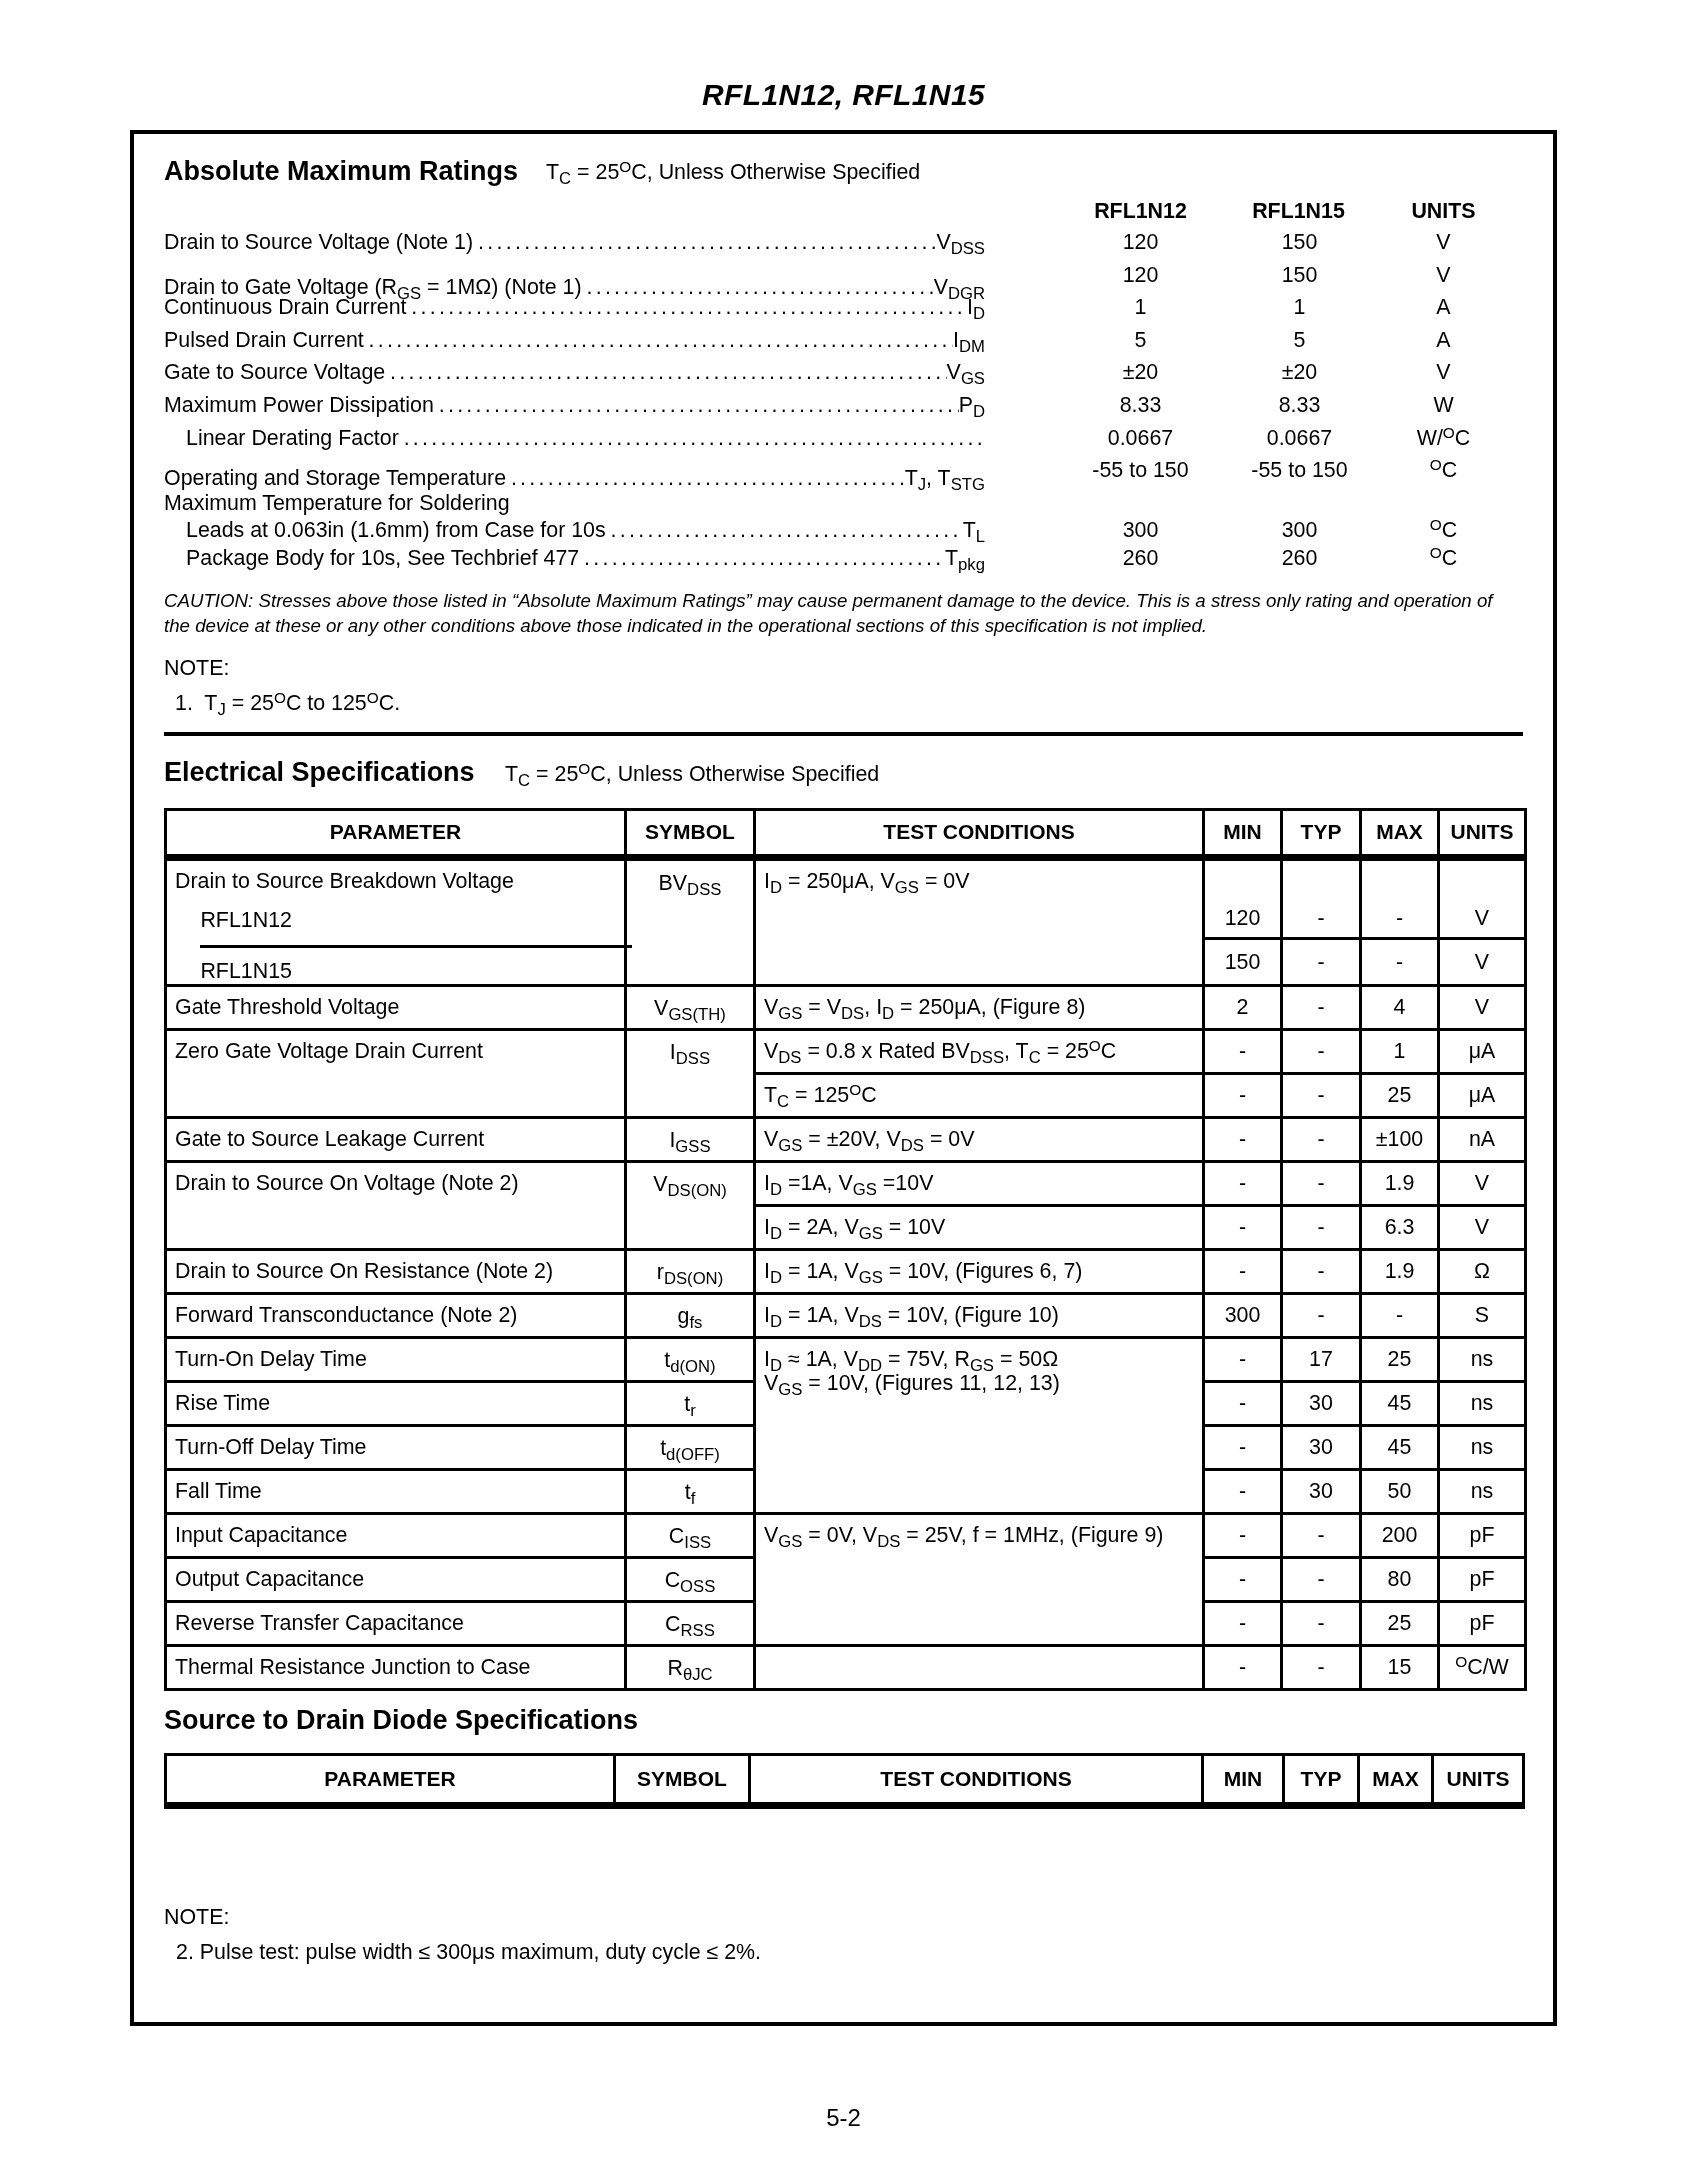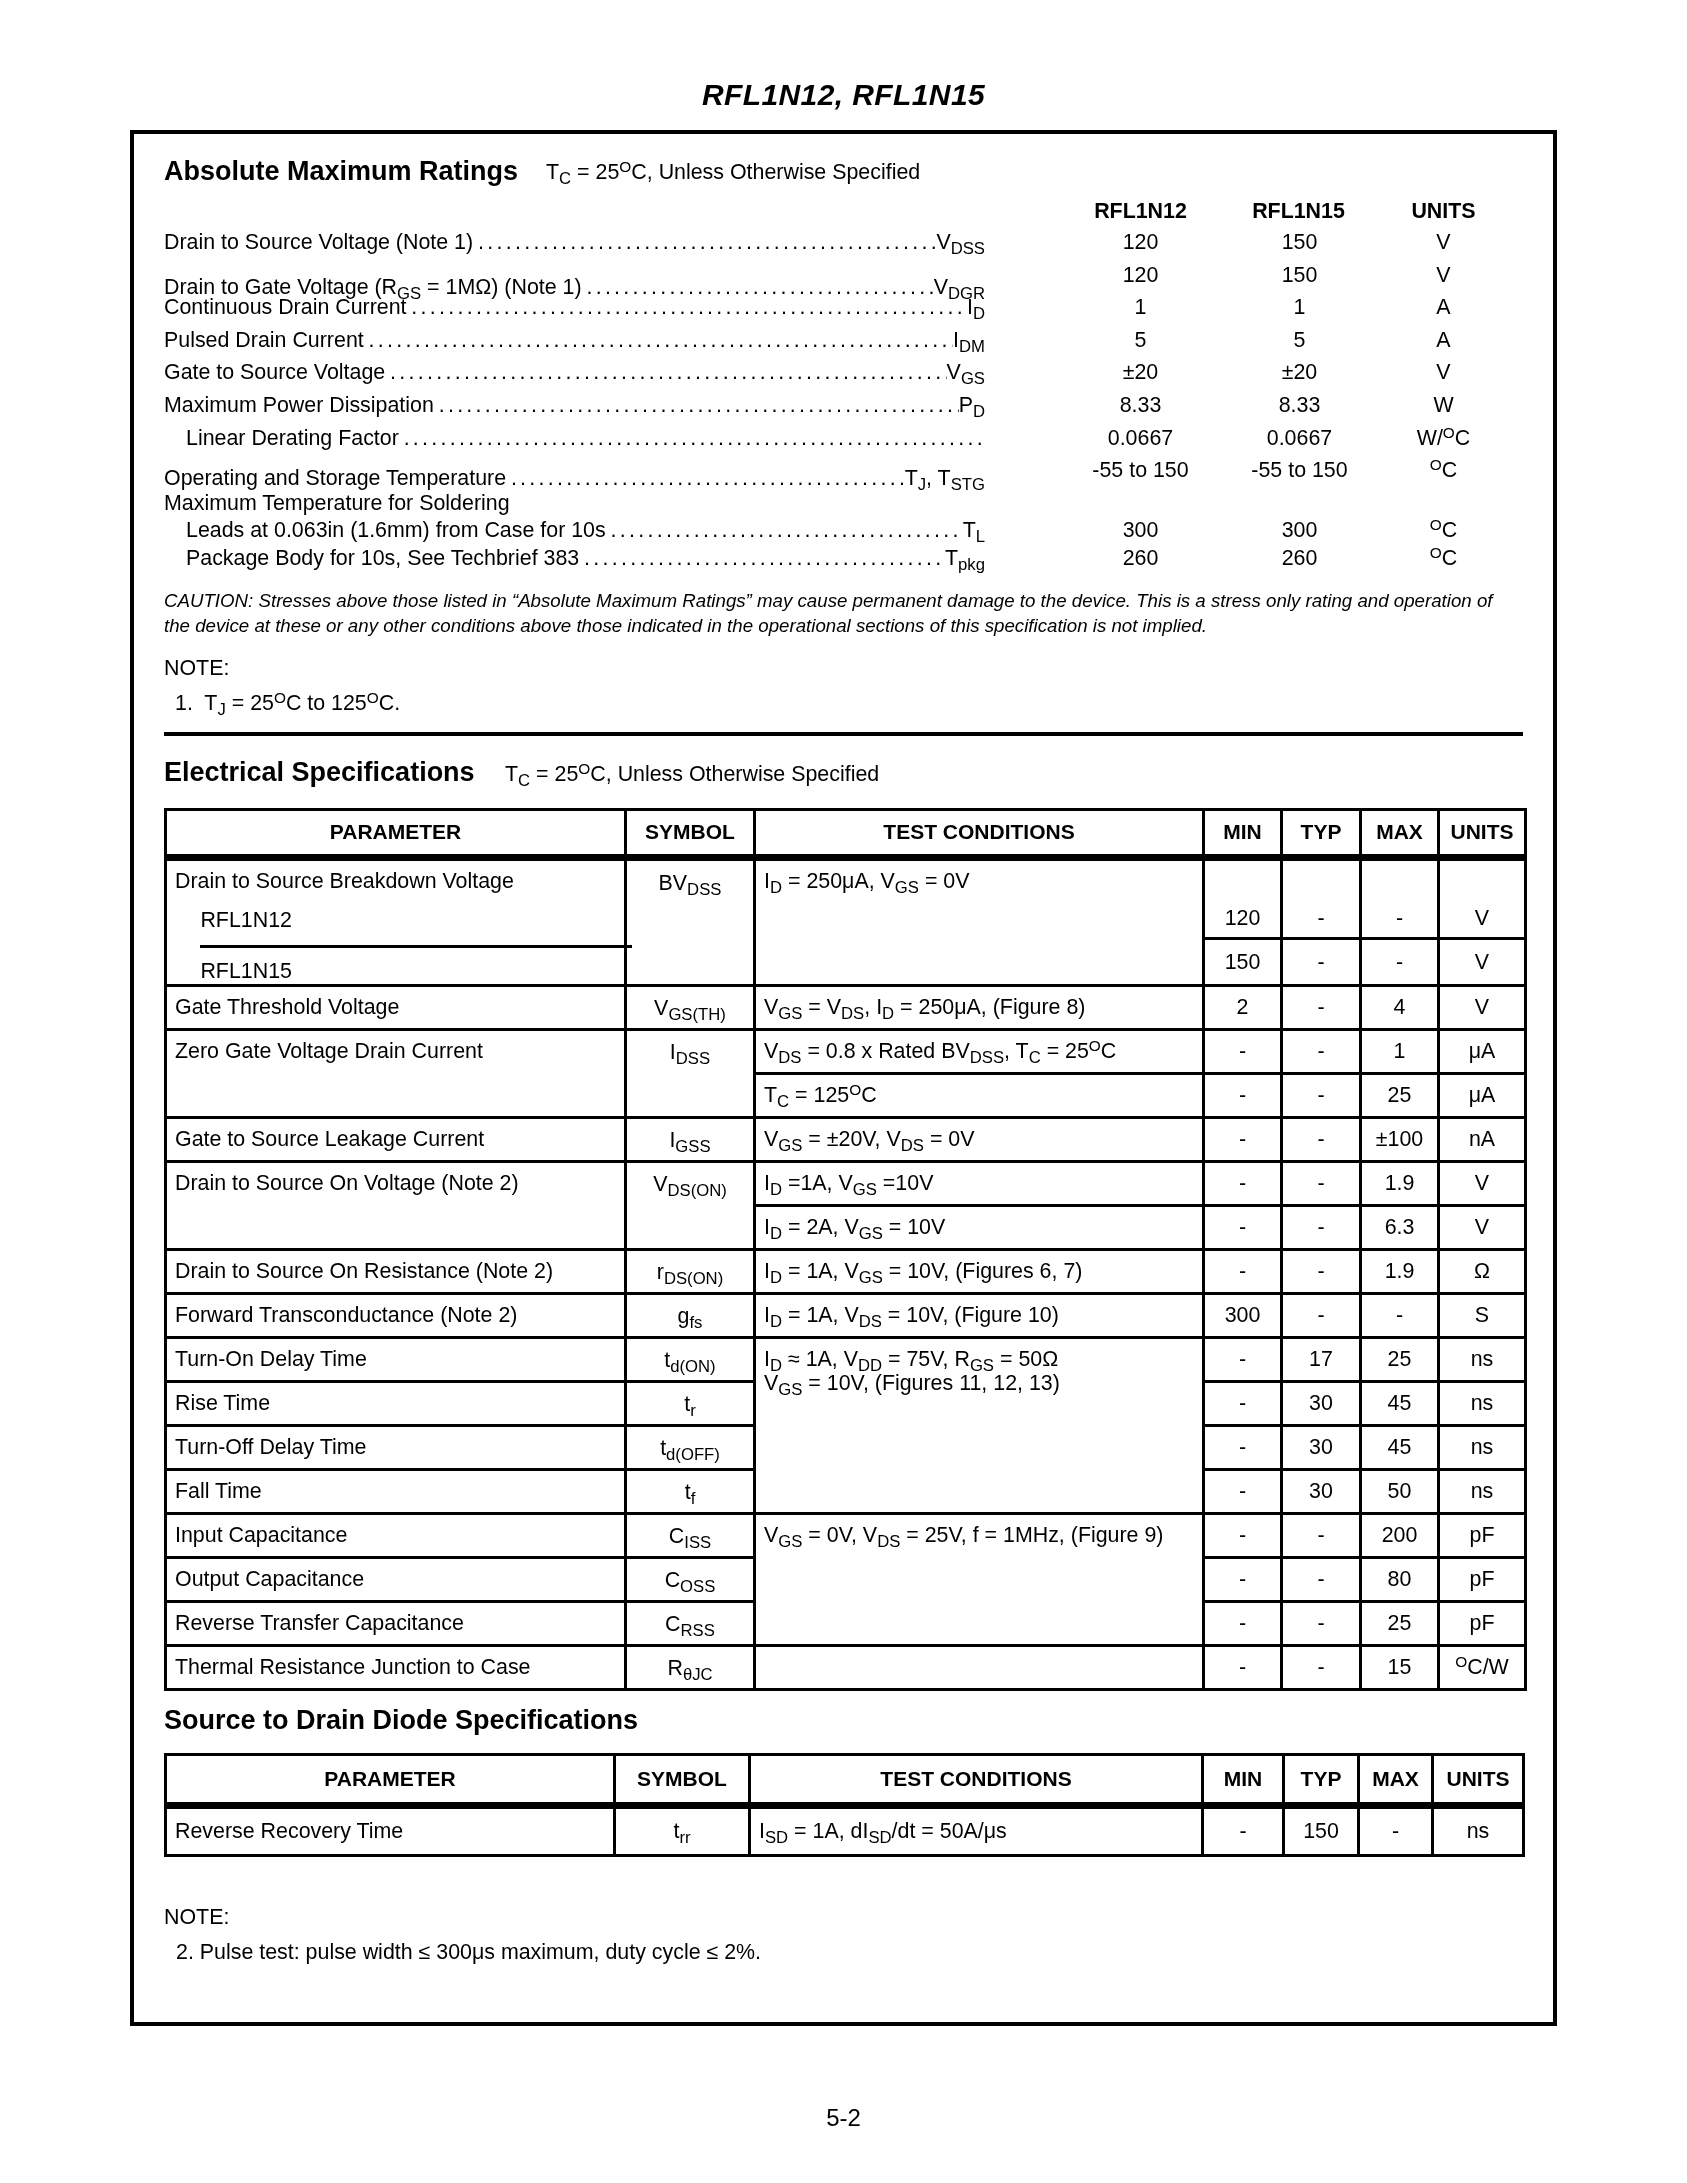--- a/index.html
+++ b/index.html
@@ -161,21 +161,21 @@
         <span>Leads at 0.063in (1.6mm) from Case for 10s</span>
         <span style="flex: 1 1 0%; overflow: hidden; white-space: nowrap; letter-spacing: 3.3px; padding: 0px 4.8px;">........................................................................................................................................................................................................</span>
         <span>T<sub>L</sub></span>
       </div>
       <div class="amr-val" style="left: 913px;">300</div>
       <div class="amr-val" style="left: 1072px;">300</div>
       <div class="amr-val" style="left: 1216px;"><sup>O</sup>C</div>
     </div>
     <div class="amr-row" style="top: 546px;">
       <div style="position: absolute; left: 0px; top: 0px; width: 821px; display: flex; padding-left: 22px;">
-        <span>Package Body for 10s, See Techbrief 383</span>
+        <span>Package Body for 10s, See Techbrief 477</span>
         <span style="flex: 1 1 0%; overflow: hidden; white-space: nowrap; letter-spacing: 3.3px; padding: 0px 4.8px;">........................................................................................................................................................................................................</span>
         <span>T<sub>pkg</sub></span>
       </div>
       <div class="amr-val" style="left: 913px;">260</div>
       <div class="amr-val" style="left: 1072px;">260</div>
       <div class="amr-val" style="left: 1216px;"><sup>O</sup>C</div>
     </div>
   </div>
 
 <div class="caution">CAUTION: Stresses above those listed in “Absolute Maximum Ratings” may cause permanent damage to the device. This is a stress only rating and operation of the device at these or any other conditions above those indicated in the operational sections of this specification is not implied.</div>
@@ -391,29 +391,20 @@
   <tbody>
       <tr class="hdr" style="height:51px">
     <th>PARAMETER</th>
     <th>SYMBOL</th>
     <th>TEST CONDITIONS</th>
     <th>MIN</th>
     <th>TYP</th>
     <th>MAX</th>
     <th>UNITS</th>
   </tr>
-  <tr style="height:50px">
-    <td class="txt" style="vertical-align:middle; padding-top:0;">Reverse Recovery Time</td>
-    <td class="c" style="vertical-align:middle;">t<sub>rr</sub></td>
-    <td style="vertical-align:middle;">I<sub>SD</sub> = 1A, dI<sub>SD</sub>/dt = 50A/μs</td>
-    <td class="num">-</td>
-    <td class="num">150</td>
-    <td class="num">-</td>
-    <td class="num">ns</td>
-  </tr>
 </tbody>
   </table>
 
 <div class="note-title" style="left:164px; top:1905px;">NOTE:</div>
 <div class="note-item" style="left:176px; top:1940px;">2.  Pulse test: pulse width ≤ 300μs maximum, duty cycle ≤ 2%.</div>
 
 <div class="page-number">5-2</div>
 
 
 </body></html>

